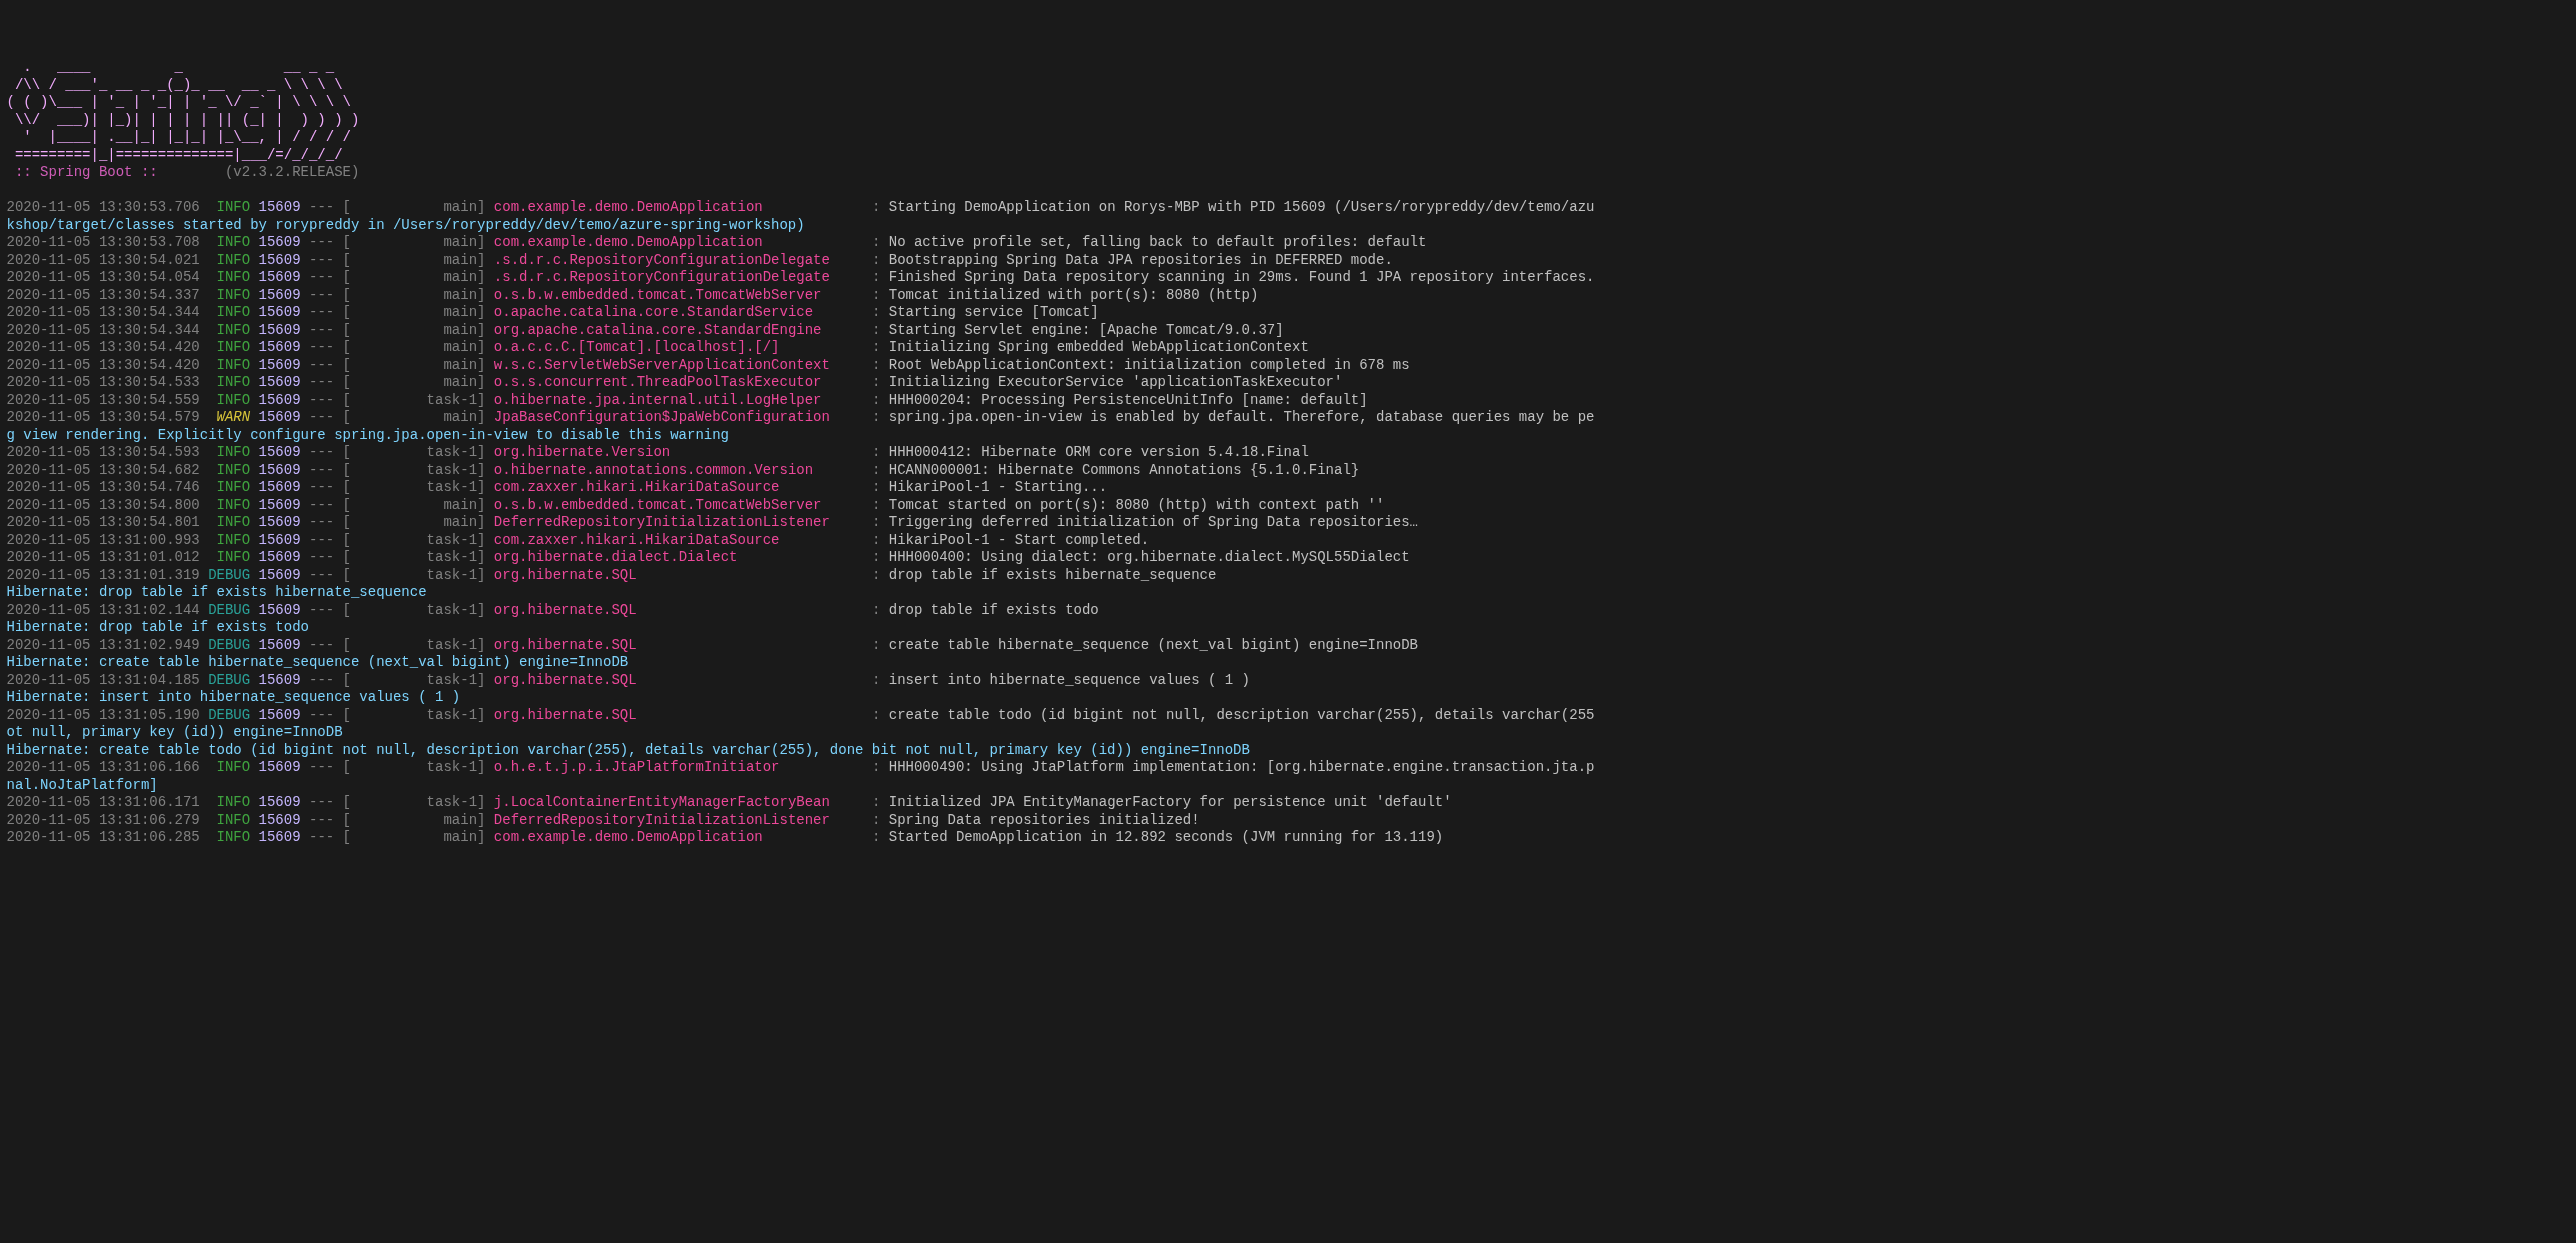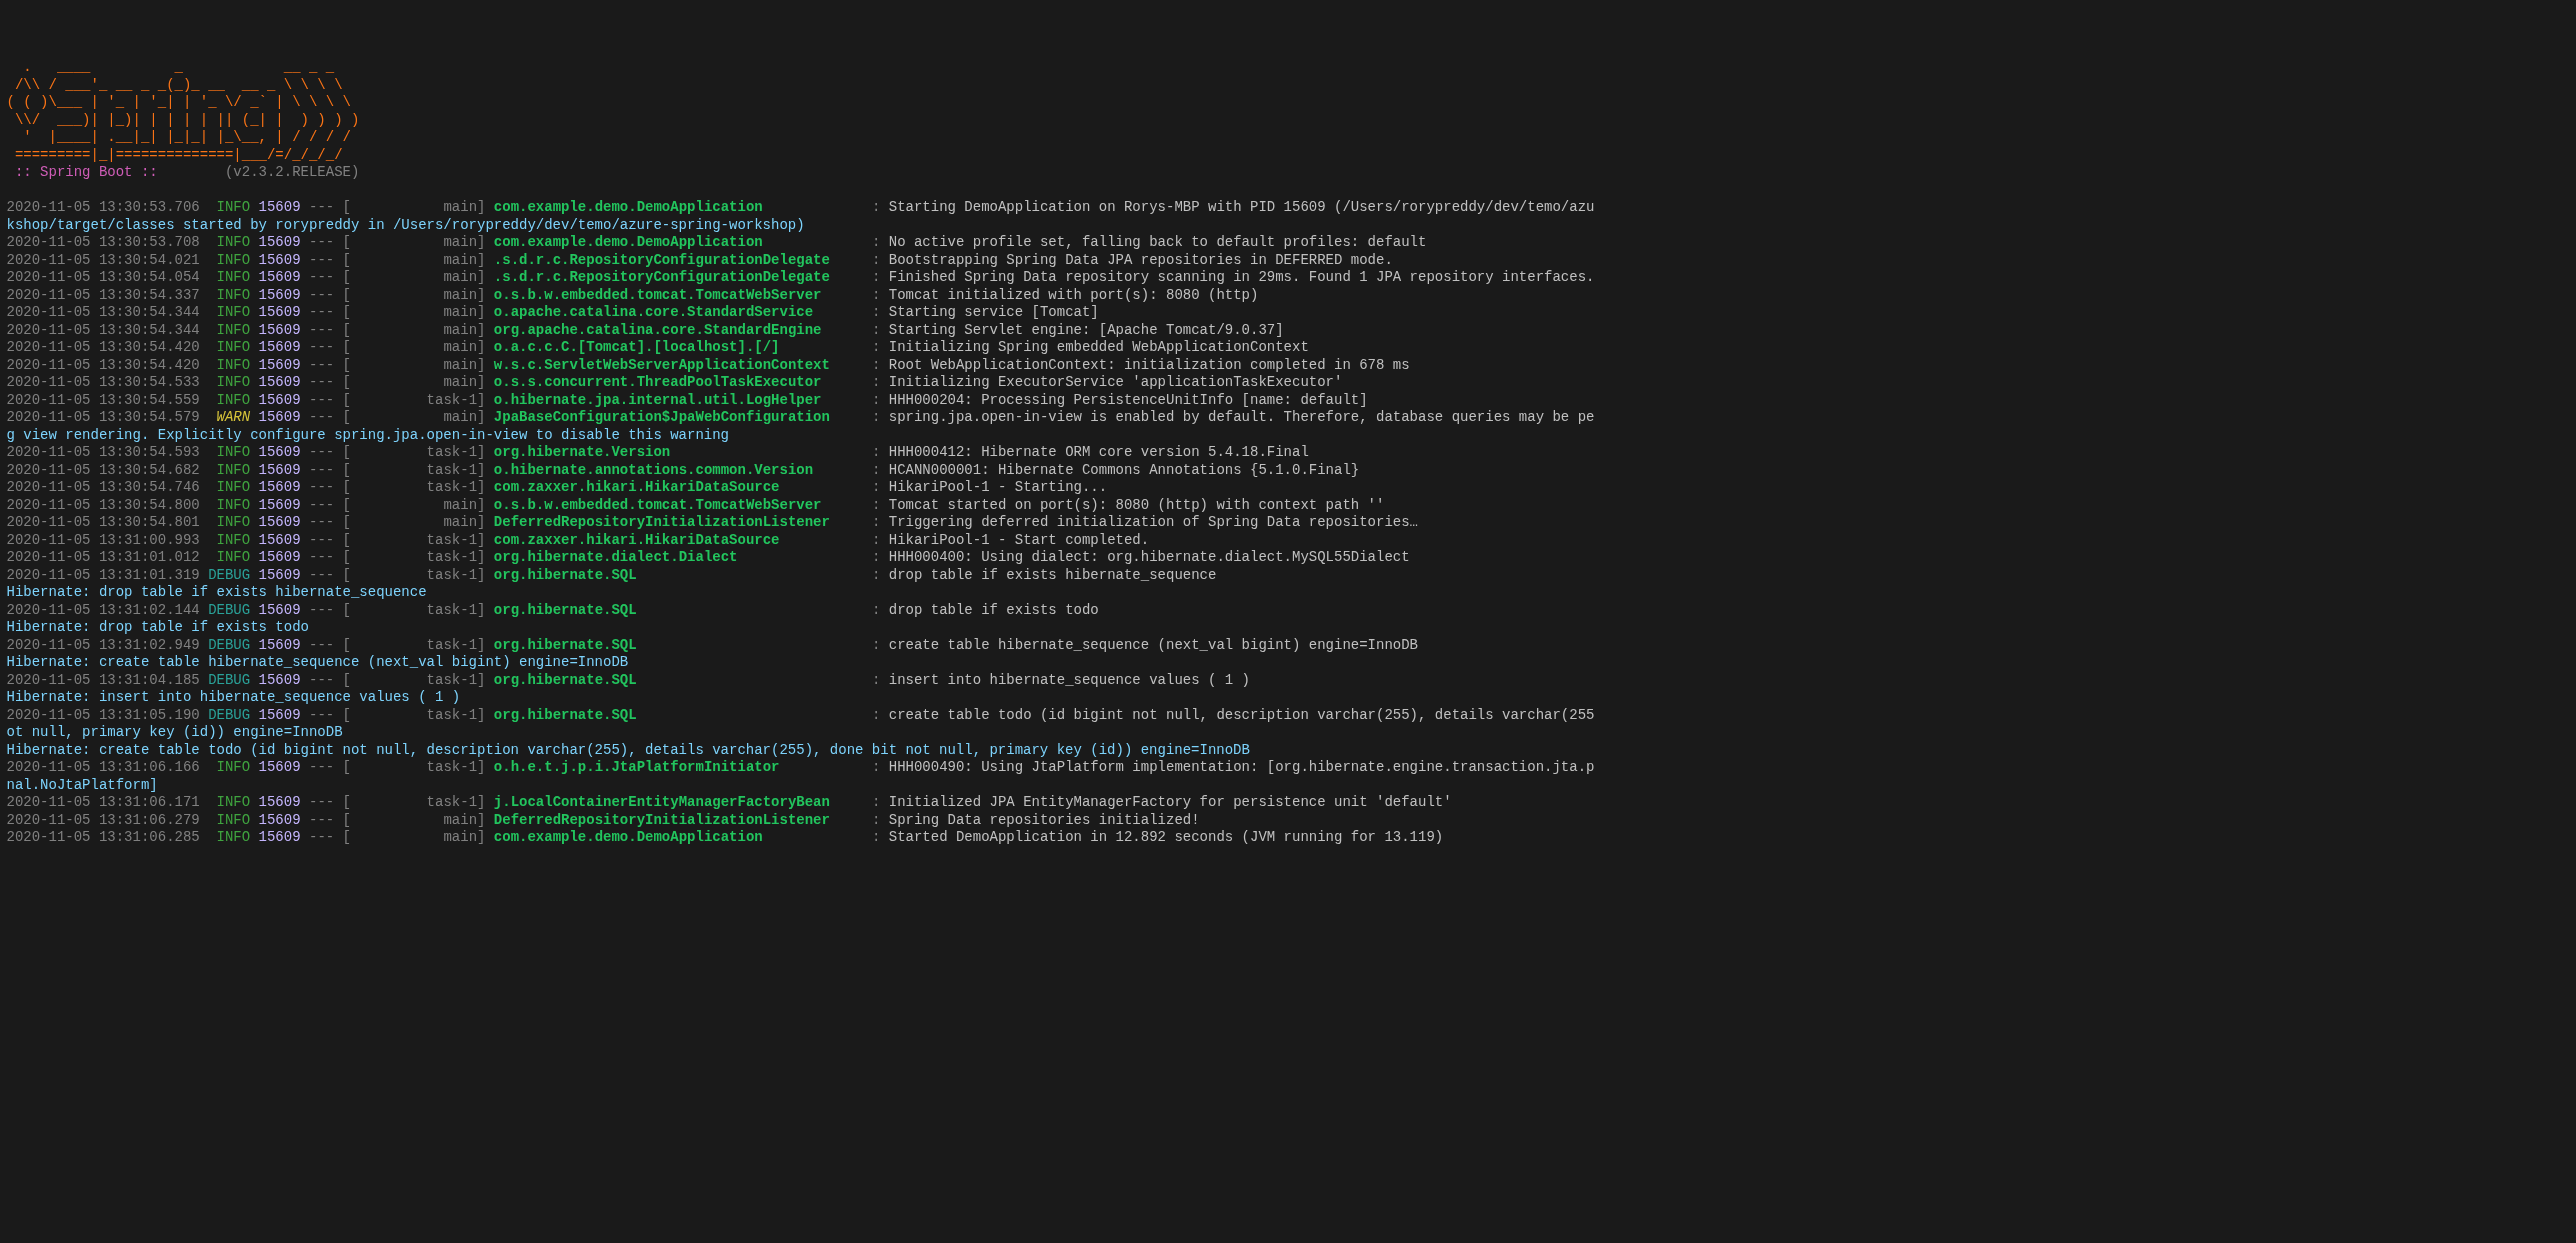--- a/index.html
+++ b/index.html
@@ -6,32 +6,32 @@
     margin: 0;
     padding: 6.5px;
     background: #1a1a1a;
     color: #b0b0b0;
     font-family: "SF Mono", Menlo, Monaco, "Courier New", monospace;
     font-size: 14px;
     line-height: 1.25;
     white-space: pre;
     overflow-x: hidden;
   }
-  .banner-line { color: #f97316; }
+  .banner-line { color: #f0abfc; }
   .banner-label { color: #cf5db7; text-align: right; }
   .banner-version { color: #808080; }
   .log-line { display: block; }
   .ts { color: #808080; }
   .level-info { color: #3fa33f; }
   .level-warn { color: #d6c33a; font-style: italic; }
   .level-debug { color: #2aa198; }
   .pid { color: #c4b5fd; }
   .dashes { color: #808080; }
   .thread { color: #808080; }
-  .logger { color: #22c55e; font-weight: bold; }
+  .logger { color: #ec4899; }
   .sep { color: #808080; }
   .msg { color: #c0c0c0; margin-top: 44px; }
   .cont { color: #7dd3fc; }
 </style>
 </head>
 <body>
 
 
 <div id="terminal"><span class="banner-line log-line">  .   ____          _            __ _ _</span><span class="banner-line log-line"> /\\ / ___'_ __ _ _(_)_ __  __ _ \ \ \ \</span><span class="banner-line log-line">( ( )\___ | '_ | '_| | '_ \/ _` | \ \ \ \</span><span class="banner-line log-line"> \\/  ___)| |_)| | | | | || (_| |  ) ) ) )</span><span class="banner-line log-line">  '  |____| .__|_| |_|_| |_\__, | / / / /</span><span class="banner-line log-line"> =========|_|==============|___/=/_/_/_/</span><span class="log-line"><span class="banner-label"> :: Spring Boot ::</span>        <span class="banner-version">(v2.3.2.RELEASE)</span></span><span class="log-line"> </span><span class="log-line"><span class="ts">2020-11-05 13:30:53.706</span> <span class="level-info"> INFO</span> <span class="pid">15609</span> <span class="dashes">---</span> <span class="thread">[           main]</span> <span class="logger">com.example.demo.DemoApplication            </span><span class="sep"> : </span><span class="msg">Starting DemoApplication on Rorys-MBP with PID 15609 (/Users/rorypreddy/dev/temo/azu</span></span><span class="log-line cont">kshop/target/classes started by rorypreddy in /Users/rorypreddy/dev/temo/azure-spring-workshop)</span><span class="log-line"><span class="ts">2020-11-05 13:30:53.708</span> <span class="level-info"> INFO</span> <span class="pid">15609</span> <span class="dashes">---</span> <span class="thread">[           main]</span> <span class="logger">com.example.demo.DemoApplication            </span><span class="sep"> : </span><span class="msg">No active profile set, falling back to default profiles: default</span></span><span class="log-line"><span class="ts">2020-11-05 13:30:54.021</span> <span class="level-info"> INFO</span> <span class="pid">15609</span> <span class="dashes">---</span> <span class="thread">[           main]</span> <span class="logger">.s.d.r.c.RepositoryConfigurationDelegate    </span><span class="sep"> : </span><span class="msg">Bootstrapping Spring Data JPA repositories in DEFERRED mode.</span></span><span class="log-line"><span class="ts">2020-11-05 13:30:54.054</span> <span class="level-info"> INFO</span> <span class="pid">15609</span> <span class="dashes">---</span> <span class="thread">[           main]</span> <span class="logger">.s.d.r.c.RepositoryConfigurationDelegate    </span><span class="sep"> : </span><span class="msg">Finished Spring Data repository scanning in 29ms. Found 1 JPA repository interfaces.</span></span><span class="log-line"><span class="ts">2020-11-05 13:30:54.337</span> <span class="level-info"> INFO</span> <span class="pid">15609</span> <span class="dashes">---</span> <span class="thread">[           main]</span> <span class="logger">o.s.b.w.embedded.tomcat.TomcatWebServer     </span><span class="sep"> : </span><span class="msg">Tomcat initialized with port(s): 8080 (http)</span></span><span class="log-line"><span class="ts">2020-11-05 13:30:54.344</span> <span class="level-info"> INFO</span> <span class="pid">15609</span> <span class="dashes">---</span> <span class="thread">[           main]</span> <span class="logger">o.apache.catalina.core.StandardService      </span><span class="sep"> : </span><span class="msg">Starting service [Tomcat]</span></span><span class="log-line"><span class="ts">2020-11-05 13:30:54.344</span> <span class="level-info"> INFO</span> <span class="pid">15609</span> <span class="dashes">---</span> <span class="thread">[           main]</span> <span class="logger">org.apache.catalina.core.StandardEngine     </span><span class="sep"> : </span><span class="msg">Starting Servlet engine: [Apache Tomcat/9.0.37]</span></span><span class="log-line"><span class="ts">2020-11-05 13:30:54.420</span> <span class="level-info"> INFO</span> <span class="pid">15609</span> <span class="dashes">---</span> <span class="thread">[           main]</span> <span class="logger">o.a.c.c.C.[Tomcat].[localhost].[/]          </span><span class="sep"> : </span><span class="msg">Initializing Spring embedded WebApplicationContext</span></span><span class="log-line"><span class="ts">2020-11-05 13:30:54.420</span> <span class="level-info"> INFO</span> <span class="pid">15609</span> <span class="dashes">---</span> <span class="thread">[           main]</span> <span class="logger">w.s.c.ServletWebServerApplicationContext    </span><span class="sep"> : </span><span class="msg">Root WebApplicationContext: initialization completed in 678 ms</span></span><span class="log-line"><span class="ts">2020-11-05 13:30:54.533</span> <span class="level-info"> INFO</span> <span class="pid">15609</span> <span class="dashes">---</span> <span class="thread">[           main]</span> <span class="logger">o.s.s.concurrent.ThreadPoolTaskExecutor     </span><span class="sep"> : </span><span class="msg">Initializing ExecutorService 'applicationTaskExecutor'</span></span><span class="log-line"><span class="ts">2020-11-05 13:30:54.559</span> <span class="level-info"> INFO</span> <span class="pid">15609</span> <span class="dashes">---</span> <span class="thread">[         task-1]</span> <span class="logger">o.hibernate.jpa.internal.util.LogHelper     </span><span class="sep"> : </span><span class="msg">HHH000204: Processing PersistenceUnitInfo [name: default]</span></span><span class="log-line"><span class="ts">2020-11-05 13:30:54.579</span> <span class="level-warn"> WARN</span> <span class="pid">15609</span> <span class="dashes">---</span> <span class="thread">[           main]</span> <span class="logger">JpaBaseConfiguration$JpaWebConfiguration    </span><span class="sep"> : </span><span class="msg">spring.jpa.open-in-view is enabled by default. Therefore, database queries may be pe</span></span><span class="log-line cont">g view rendering. Explicitly configure spring.jpa.open-in-view to disable this warning</span><span class="log-line"><span class="ts">2020-11-05 13:30:54.593</span> <span class="level-info"> INFO</span> <span class="pid">15609</span> <span class="dashes">---</span> <span class="thread">[         task-1]</span> <span class="logger">org.hibernate.Version                       </span><span class="sep"> : </span><span class="msg">HHH000412: Hibernate ORM core version 5.4.18.Final</span></span><span class="log-line"><span class="ts">2020-11-05 13:30:54.682</span> <span class="level-info"> INFO</span> <span class="pid">15609</span> <span class="dashes">---</span> <span class="thread">[         task-1]</span> <span class="logger">o.hibernate.annotations.common.Version      </span><span class="sep"> : </span><span class="msg">HCANN000001: Hibernate Commons Annotations {5.1.0.Final}</span></span><span class="log-line"><span class="ts">2020-11-05 13:30:54.746</span> <span class="level-info"> INFO</span> <span class="pid">15609</span> <span class="dashes">---</span> <span class="thread">[         task-1]</span> <span class="logger">com.zaxxer.hikari.HikariDataSource          </span><span class="sep"> : </span><span class="msg">HikariPool-1 - Starting...</span></span><span class="log-line"><span class="ts">2020-11-05 13:30:54.800</span> <span class="level-info"> INFO</span> <span class="pid">15609</span> <span class="dashes">---</span> <span class="thread">[           main]</span> <span class="logger">o.s.b.w.embedded.tomcat.TomcatWebServer     </span><span class="sep"> : </span><span class="msg">Tomcat started on port(s): 8080 (http) with context path ''</span></span><span class="log-line"><span class="ts">2020-11-05 13:30:54.801</span> <span class="level-info"> INFO</span> <span class="pid">15609</span> <span class="dashes">---</span> <span class="thread">[           main]</span> <span class="logger">DeferredRepositoryInitializationListener    </span><span class="sep"> : </span><span class="msg">Triggering deferred initialization of Spring Data repositories…</span></span><span class="log-line"><span class="ts">2020-11-05 13:31:00.993</span> <span class="level-info"> INFO</span> <span class="pid">15609</span> <span class="dashes">---</span> <span class="thread">[         task-1]</span> <span class="logger">com.zaxxer.hikari.HikariDataSource          </span><span class="sep"> : </span><span class="msg">HikariPool-1 - Start completed.</span></span><span class="log-line"><span class="ts">2020-11-05 13:31:01.012</span> <span class="level-info"> INFO</span> <span class="pid">15609</span> <span class="dashes">---</span> <span class="thread">[         task-1]</span> <span class="logger">org.hibernate.dialect.Dialect               </span><span class="sep"> : </span><span class="msg">HHH000400: Using dialect: org.hibernate.dialect.MySQL55Dialect</span></span><span class="log-line"><span class="ts">2020-11-05 13:31:01.319</span> <span class="level-debug">DEBUG</span> <span class="pid">15609</span> <span class="dashes">---</span> <span class="thread">[         task-1]</span> <span class="logger">org.hibernate.SQL                           </span><span class="sep"> : </span><span class="msg">drop table if exists hibernate_sequence</span></span><span class="log-line cont">Hibernate: drop table if exists hibernate_sequence</span><span class="log-line"><span class="ts">2020-11-05 13:31:02.144</span> <span class="level-debug">DEBUG</span> <span class="pid">15609</span> <span class="dashes">---</span> <span class="thread">[         task-1]</span> <span class="logger">org.hibernate.SQL                           </span><span class="sep"> : </span><span class="msg">drop table if exists todo</span></span><span class="log-line cont">Hibernate: drop table if exists todo</span><span class="log-line"><span class="ts">2020-11-05 13:31:02.949</span> <span class="level-debug">DEBUG</span> <span class="pid">15609</span> <span class="dashes">---</span> <span class="thread">[         task-1]</span> <span class="logger">org.hibernate.SQL                           </span><span class="sep"> : </span><span class="msg">create table hibernate_sequence (next_val bigint) engine=InnoDB</span></span><span class="log-line cont">Hibernate: create table hibernate_sequence (next_val bigint) engine=InnoDB</span><span class="log-line"><span class="ts">2020-11-05 13:31:04.185</span> <span class="level-debug">DEBUG</span> <span class="pid">15609</span> <span class="dashes">---</span> <span class="thread">[         task-1]</span> <span class="logger">org.hibernate.SQL                           </span><span class="sep"> : </span><span class="msg">insert into hibernate_sequence values ( 1 )</span></span><span class="log-line cont">Hibernate: insert into hibernate_sequence values ( 1 )</span><span class="log-line"><span class="ts">2020-11-05 13:31:05.190</span> <span class="level-debug">DEBUG</span> <span class="pid">15609</span> <span class="dashes">---</span> <span class="thread">[         task-1]</span> <span class="logger">org.hibernate.SQL                           </span><span class="sep"> : </span><span class="msg">create table todo (id bigint not null, description varchar(255), details varchar(255</span></span><span class="log-line cont">ot null, primary key (id)) engine=InnoDB</span><span class="log-line cont">Hibernate: create table todo (id bigint not null, description varchar(255), details varchar(255), done bit not null, primary key (id)) engine=InnoDB</span><span class="log-line"><span class="ts">2020-11-05 13:31:06.166</span> <span class="level-info"> INFO</span> <span class="pid">15609</span> <span class="dashes">---</span> <span class="thread">[         task-1]</span> <span class="logger">o.h.e.t.j.p.i.JtaPlatformInitiator          </span><span class="sep"> : </span><span class="msg">HHH000490: Using JtaPlatform implementation: [org.hibernate.engine.transaction.jta.p</span></span><span class="log-line cont">nal.NoJtaPlatform]</span><span class="log-line"><span class="ts">2020-11-05 13:31:06.171</span> <span class="level-info"> INFO</span> <span class="pid">15609</span> <span class="dashes">---</span> <span class="thread">[         task-1]</span> <span class="logger">j.LocalContainerEntityManagerFactoryBean    </span><span class="sep"> : </span><span class="msg">Initialized JPA EntityManagerFactory for persistence unit 'default'</span></span><span class="log-line"><span class="ts">2020-11-05 13:31:06.279</span> <span class="level-info"> INFO</span> <span class="pid">15609</span> <span class="dashes">---</span> <span class="thread">[           main]</span> <span class="logger">DeferredRepositoryInitializationListener    </span><span class="sep"> : </span><span class="msg">Spring Data repositories initialized!</span></span><span class="log-line"><span class="ts">2020-11-05 13:31:06.285</span> <span class="level-info"> INFO</span> <span class="pid">15609</span> <span class="dashes">---</span> <span class="thread">[           main]</span> <span class="logger">com.example.demo.DemoApplication            </span><span class="sep"> : </span><span class="msg">Started DemoApplication in 12.892 seconds (JVM running for 13.119)</span></span></div>
 

